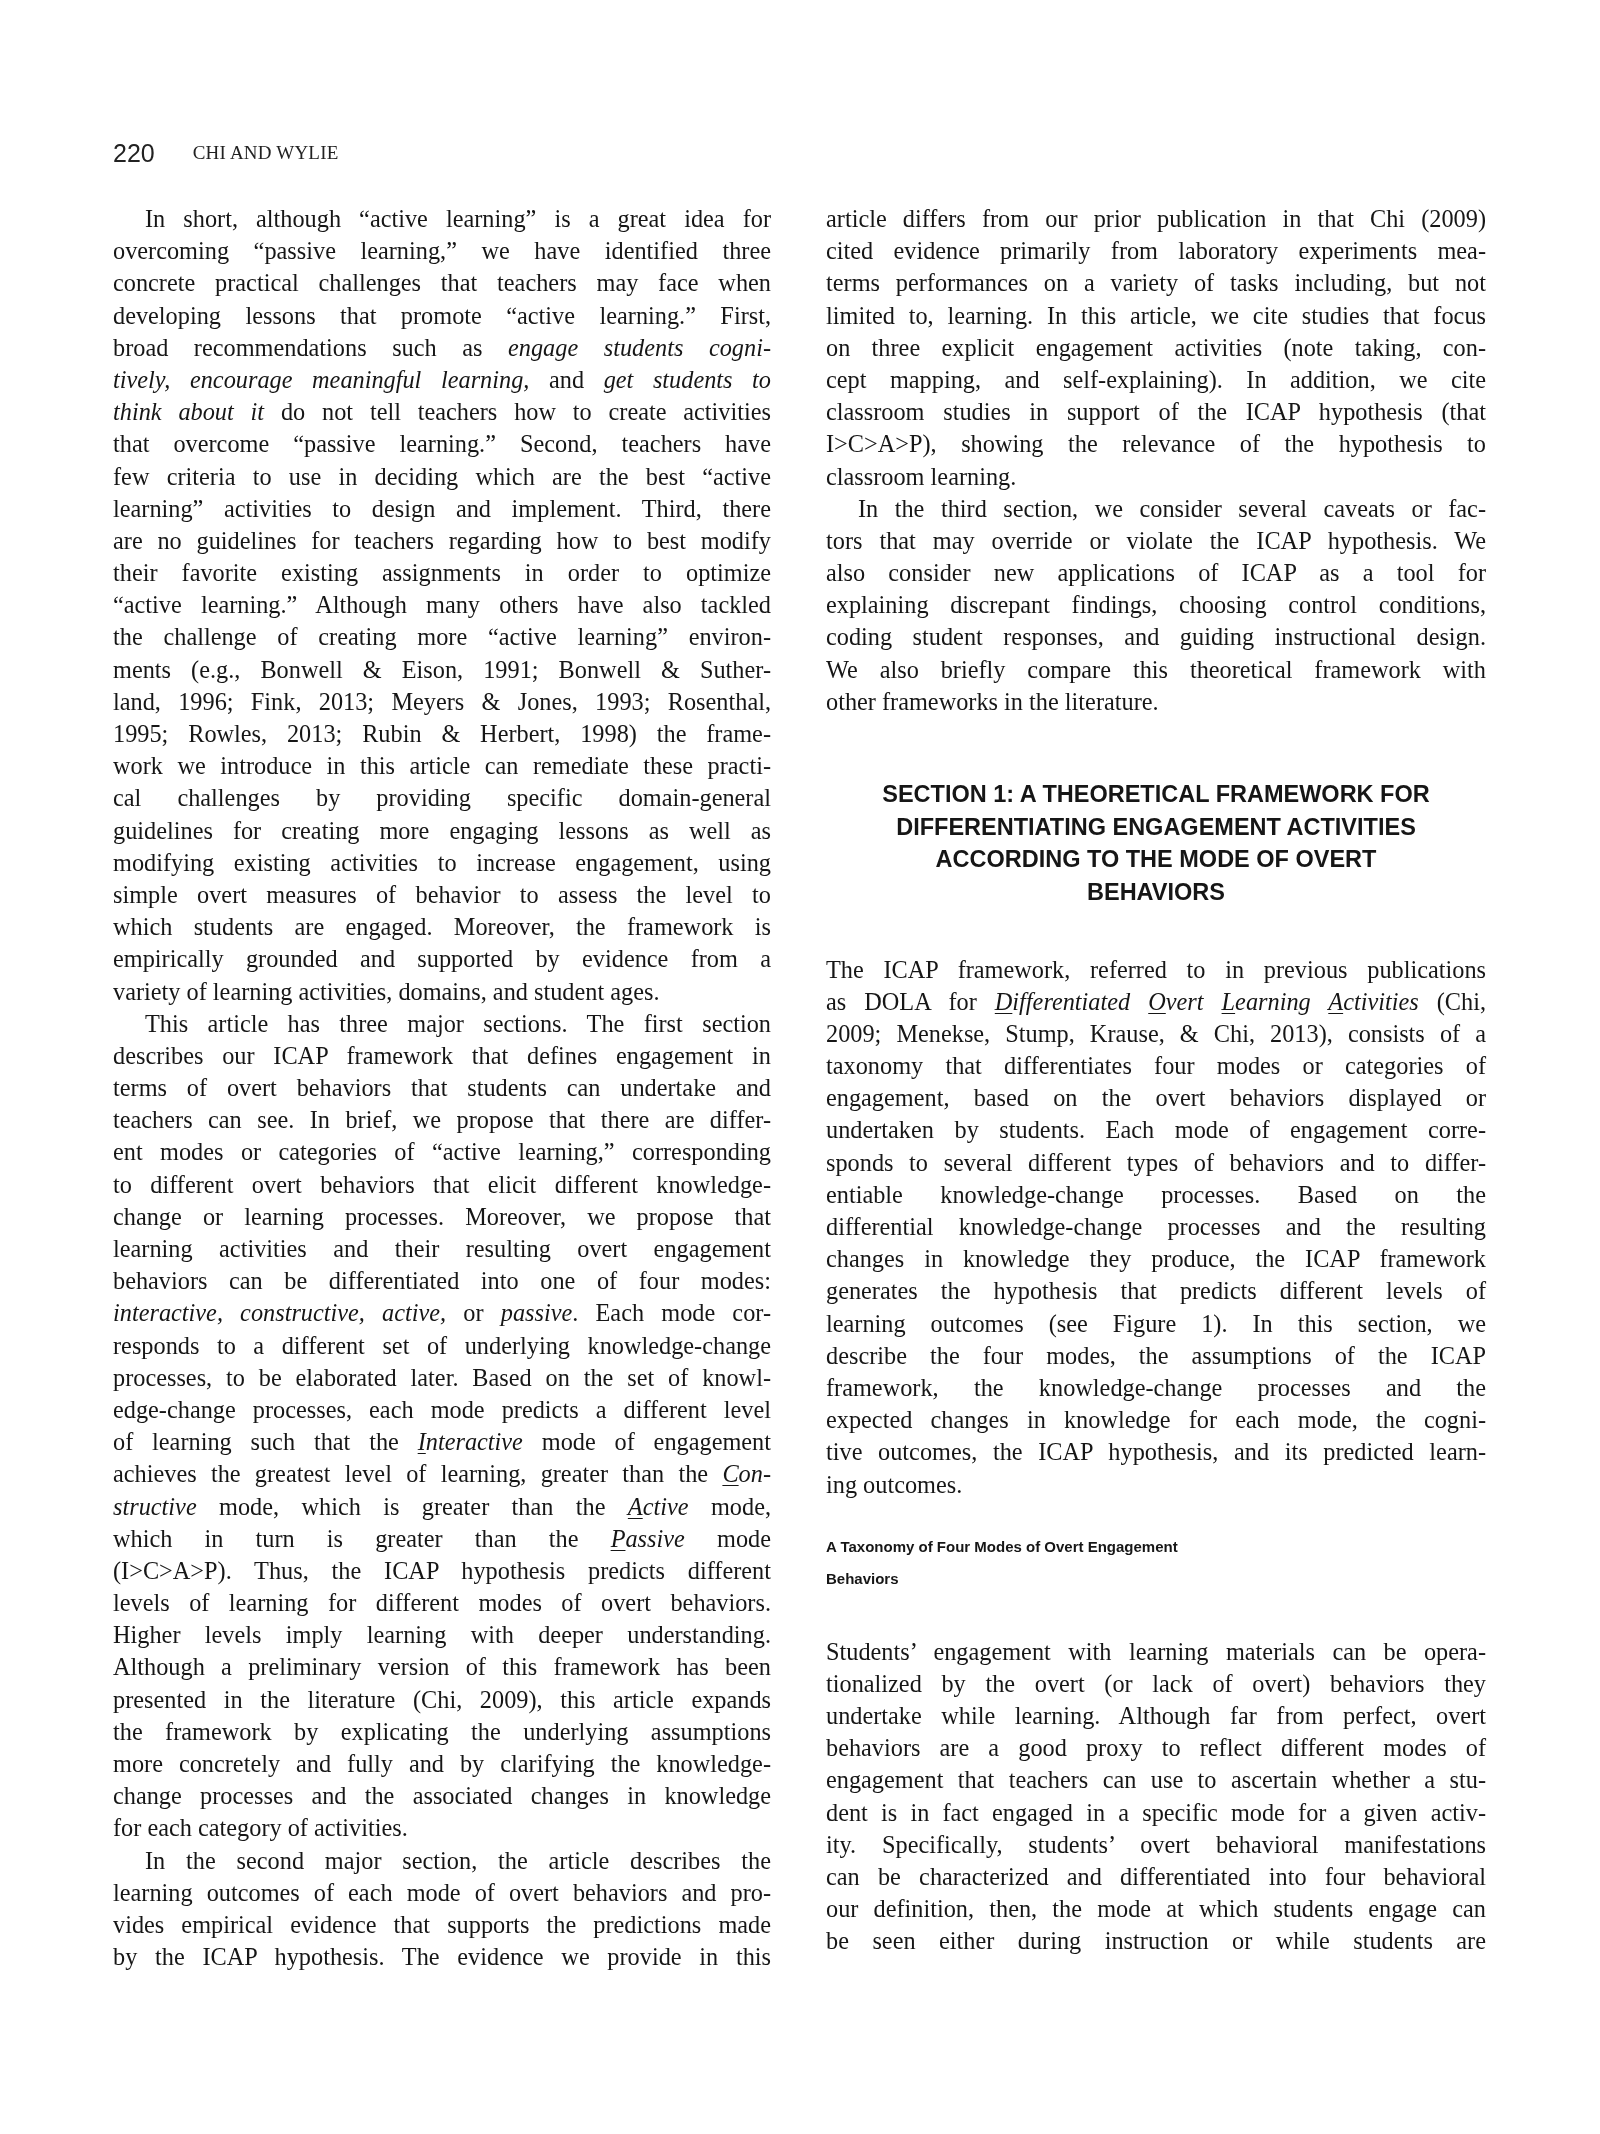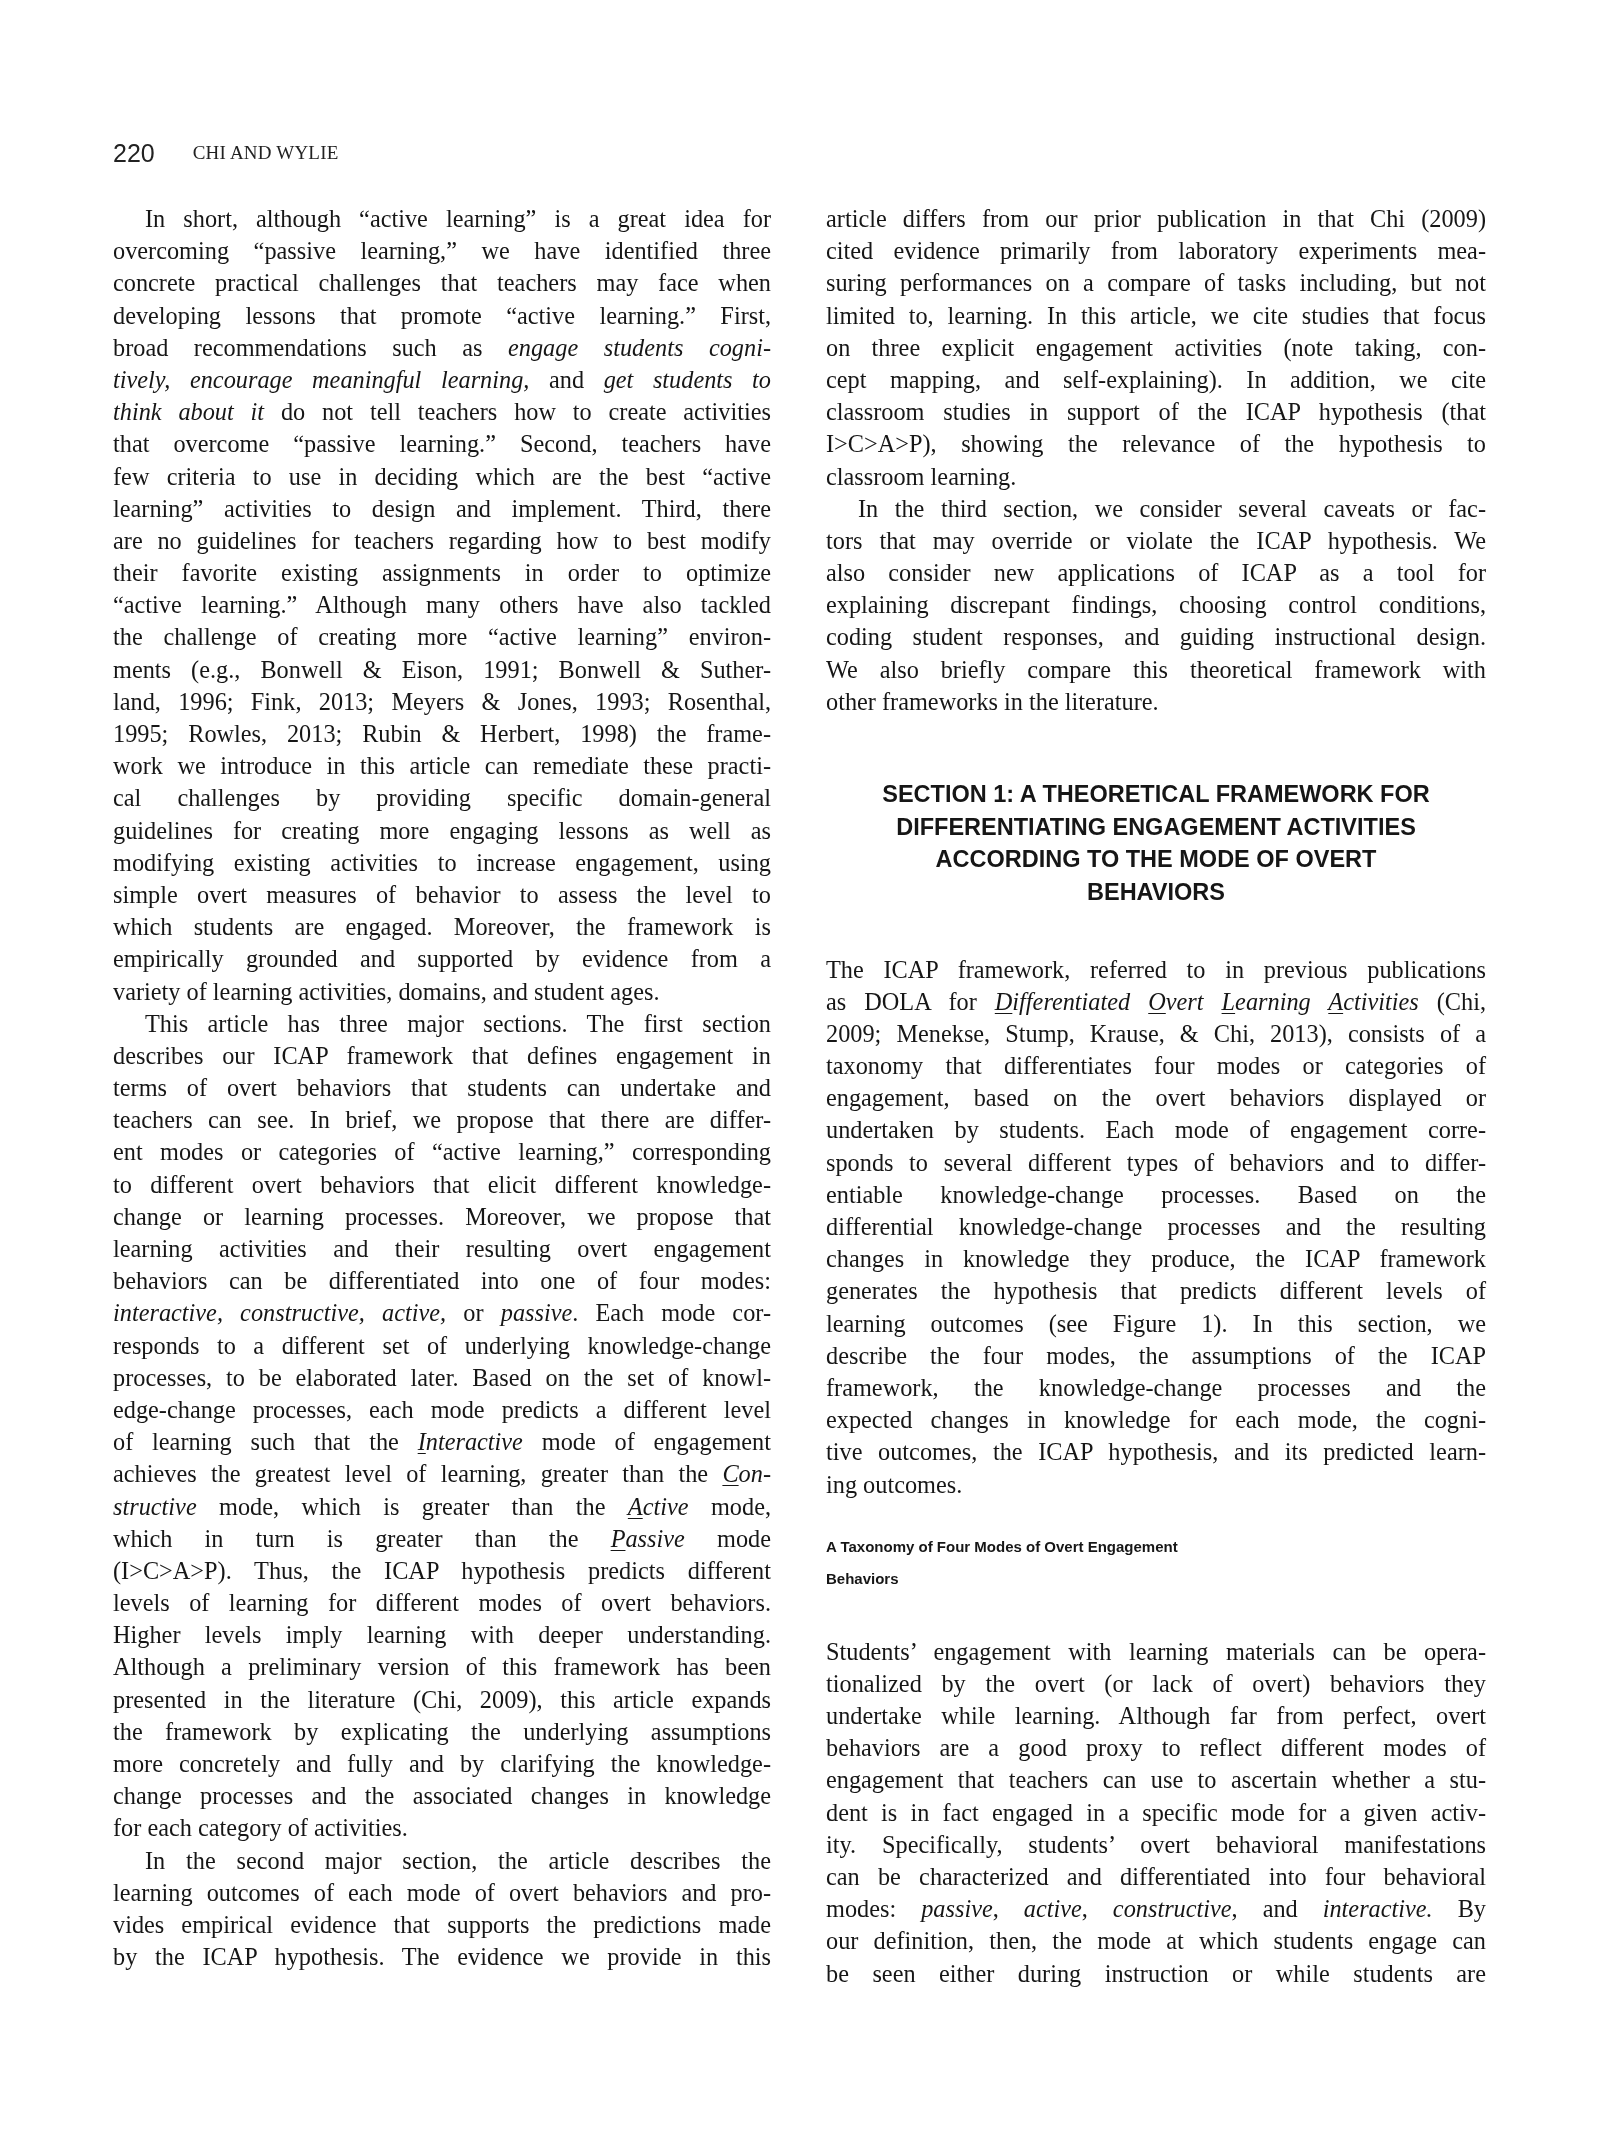--- a/index.html
+++ b/index.html
@@ -90,21 +90,21 @@
       <div class="line">learning outcomes of each mode of overt behaviors and pro-</div>
       <div class="line">vides empirical evidence that supports the predictions made</div>
       <div class="line">by the ICAP hypothesis. The evidence we provide in this</div>
     </div>
 </section>
 
 <section class="col col-right">
   <div class="para">
       <div class="line">article differs from our prior publication in that Chi (2009)</div>
       <div class="line">cited evidence primarily from laboratory experiments mea-</div>
-      <div class="line">suring performances on a compare of tasks including, but not</div>
+      <div class="line">terms performances on a variety of tasks including, but not</div>
       <div class="line">limited to, learning. In this article, we cite studies that focus</div>
       <div class="line">on three explicit engagement activities (note taking, con-</div>
       <div class="line">cept mapping, and self-explaining). In addition, we cite</div>
       <div class="line">classroom studies in support of the ICAP hypothesis (that</div>
       <div class="line">I&gt;C&gt;A&gt;P), showing the relevance of the hypothesis to</div>
       <div class="line last">classroom learning.</div>
     </div>
   <div class="para">
       <div class="line indent">In the third section, we consider several caveats or fac-</div>
       <div class="line">tors that may override or violate the ICAP hypothesis. We</div>
@@ -147,17 +147,16 @@
   <div class="gap-md"></div>
   <div class="para">
       <div class="line">Students’ engagement with learning materials can be opera-</div>
       <div class="line">tionalized by the overt (or lack of overt) behaviors they</div>
       <div class="line">undertake while learning. Although far from perfect, overt</div>
       <div class="line">behaviors are a good proxy to reflect different modes of</div>
       <div class="line">engagement that teachers can use to ascertain whether a stu-</div>
       <div class="line">dent is in fact engaged in a specific mode for a given activ-</div>
       <div class="line">ity. Specifically, students’ overt behavioral manifestations</div>
       <div class="line">can be characterized and differentiated into four behavioral</div>
-      <div class="line">modes: <em>passive</em>, <em>active</em>, <em>constructive</em>, and <em>interactive.</em> By</div>
       <div class="line">our definition, then, the mode at which students engage can</div>
       <div class="line">be seen either during instruction or while students are</div>
     </div>
 </section>
 
 </body></html>

